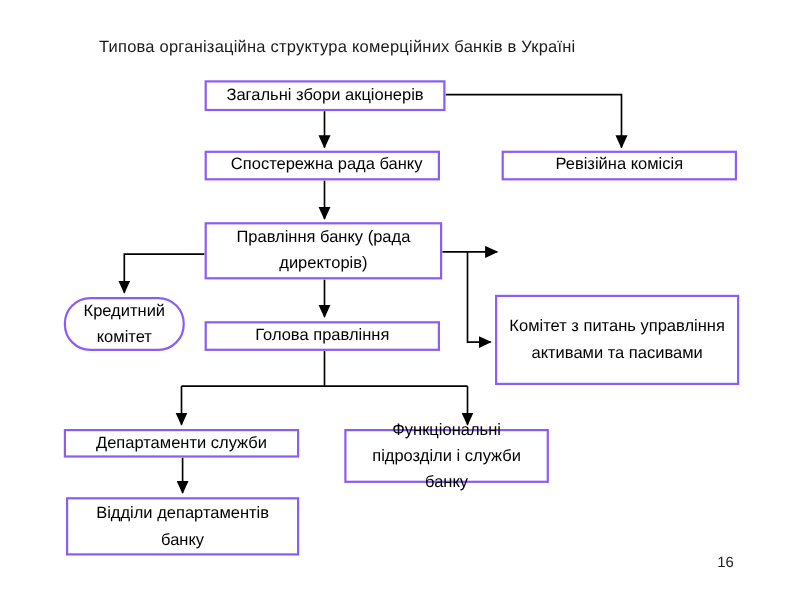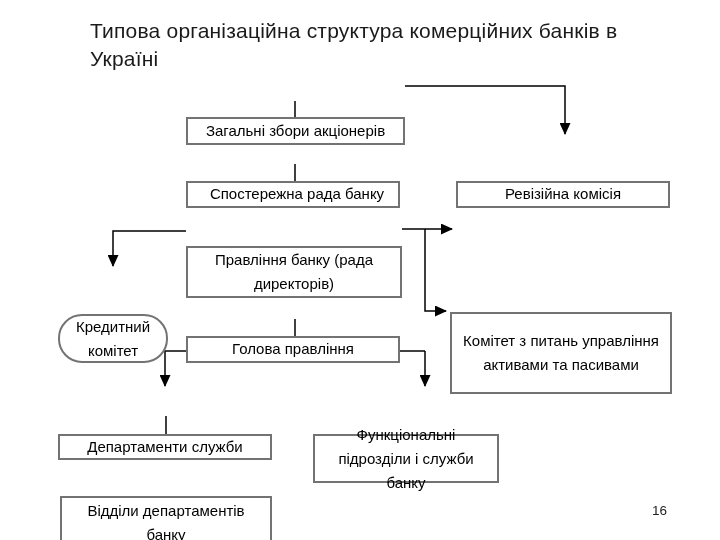--- a/index.html
+++ b/index.html
@@ -12,47 +12,46 @@
     width: 720px;
     height: 540px;
     background: #ffffff;
     font-family: "Liberation Sans", "DejaVu Sans", sans-serif;
     color: #000000;
     overflow: hidden;
   }
   .slide-title {
     position: absolute;
     left: 90px;
-    top: 17px;
+    top: 33px;
     width: 530px;
-    font-size: 21px;
+    font-size: 15px;
     line-height: 1.32;
     color: #1a1a1a;
     letter-spacing: 0.2px;
   }
   .connectors {
     position: absolute;
     left: 0;
     top: 0;
     width: 720px;
     height: 540px;
   }
   .node {
     position: absolute;
     box-sizing: border-box;
     background: #ffffff;
-    border: 2px solid #737373;
+    border: 2px solid #8b5cf6;
     display: flex;
     align-items: center;
     justify-content: center;
     text-align: center;
     font-size: 15px;
     line-height: 1.5;
     padding: 1px 4px;
-    margin-top: 44px;
   }
   .node.tall { line-height: 1.6; }
   .page-number {
     position: absolute;
     left: 652px;
     top: 503px;
     font-size: 13.5px;
     color: #222222;
   }
 </style>

